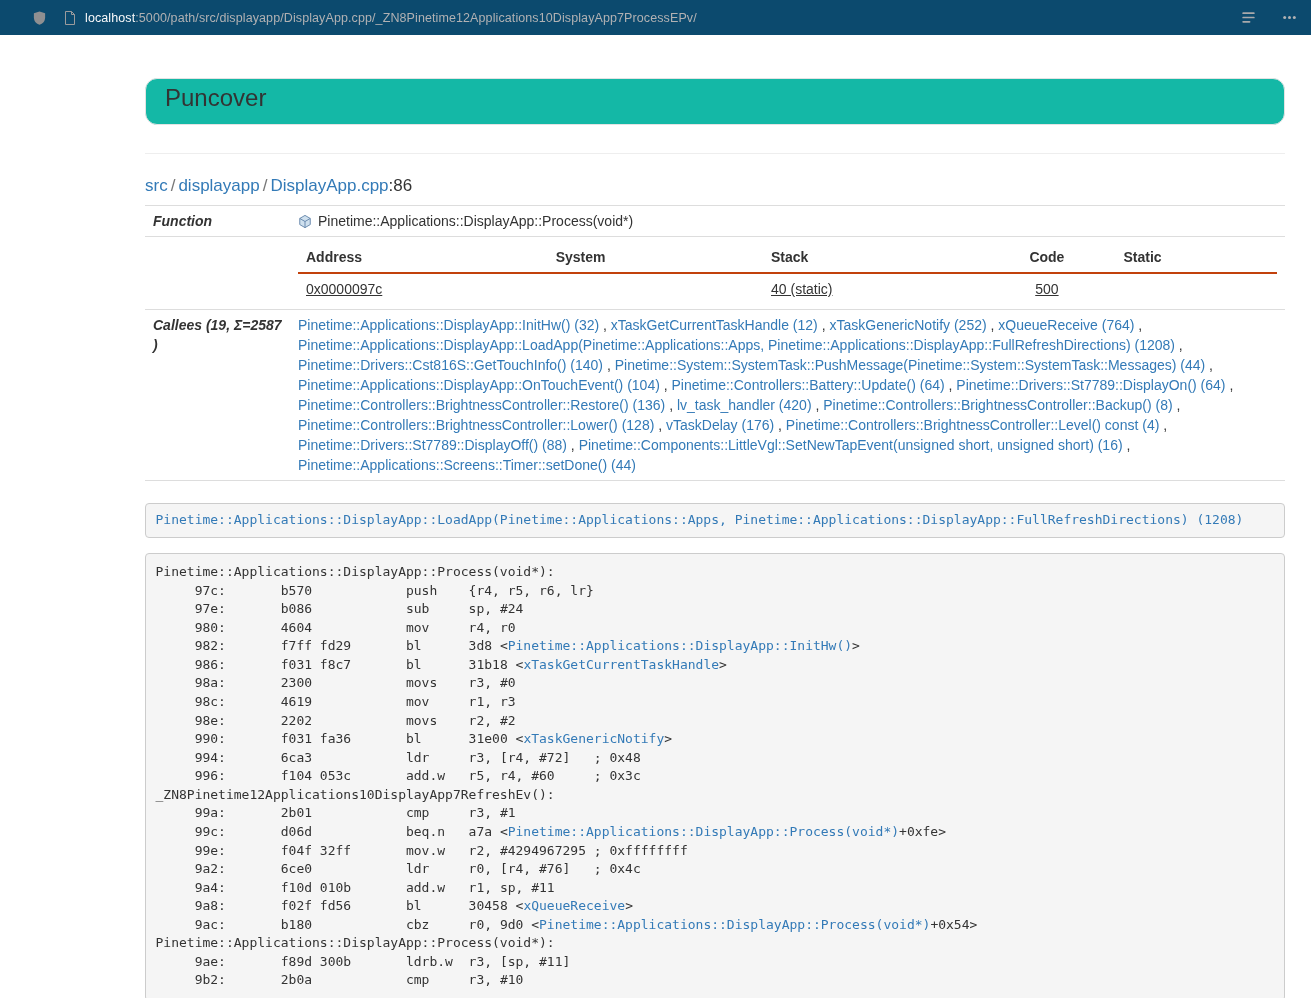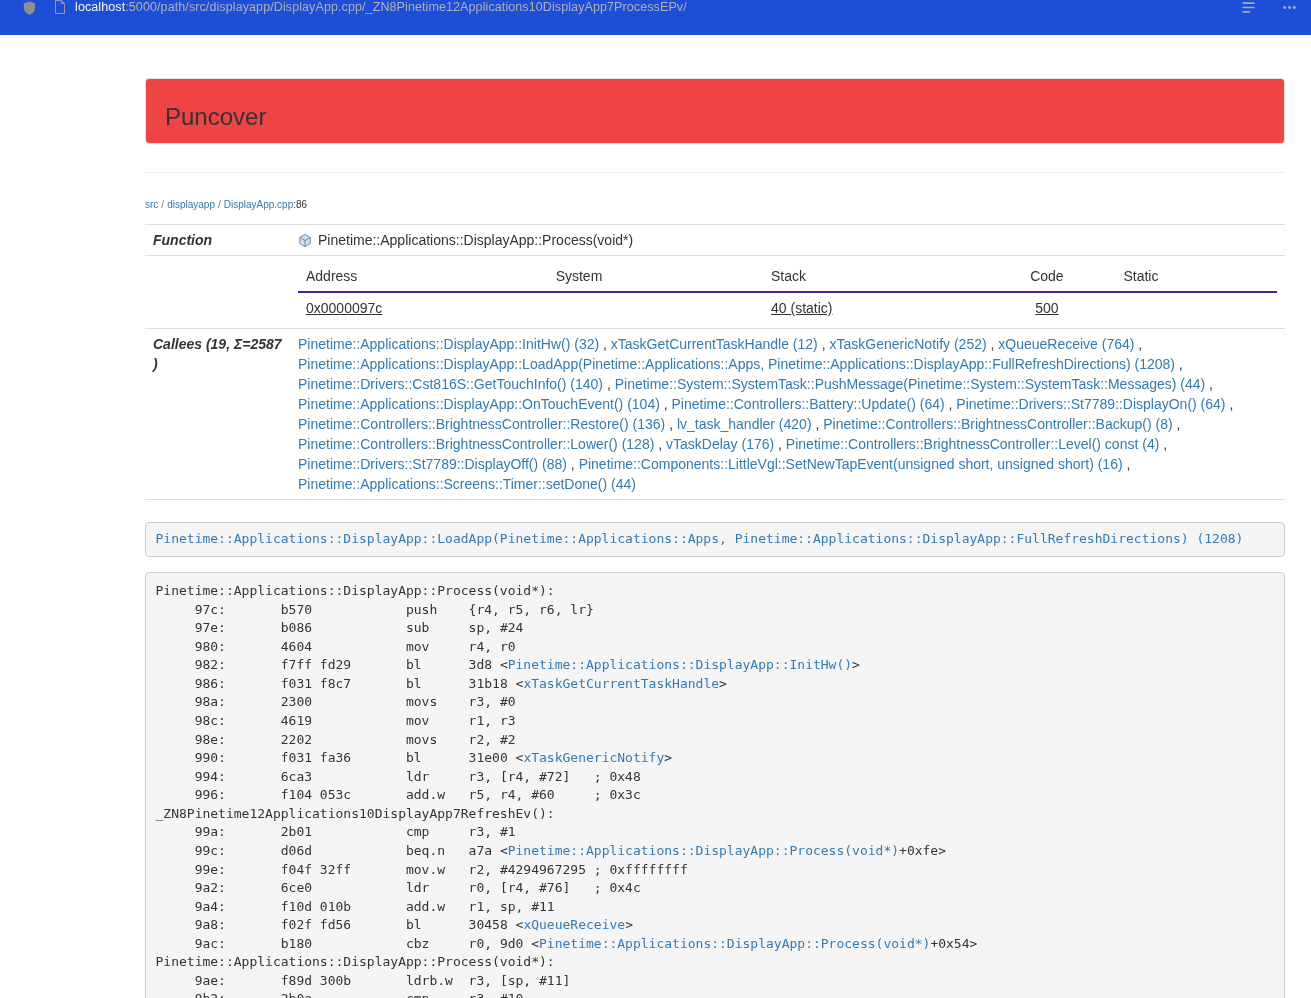--- a/index.html
+++ b/index.html
@@ -1,62 +1,62 @@
 <!DOCTYPE html>
 <html><head>
 <meta charset="utf-8">
 <style>
   * { box-sizing: border-box; }
   html, body { margin: 0; padding: 0; background: #fff; }
   body { font-family: "Liberation Sans", sans-serif; color: #333; font-size: 14px; }
 
   
   .topbar {
-    width: 100%; height: 35px; background: #1d4ed8;
-    display: flex; align-items: flex-start;
-    padding: 0 14px 0 22px;
+    width: 100%; height: 35px; background: #0c4a6e;
+    display: flex; align-items: center;
+    padding: 0 14px 0 32px;
   }
   .tb-icon { display: inline-flex; align-items: center; justify-content: center; }
   .tb-icon + .tb-icon { margin-left: 0; }
   .tb-shield { margin-right: 17px; }
   .tb-page { margin-right: 9px; }
   .url-text { font-size: 12.5px; color: #b1b1b3; white-space: nowrap; letter-spacing: 0.1px; }
   .url-host { color: #f9f9fa; }
   .tb-right { margin-left: auto; display: flex; align-items: center; gap: 26px; }
 
   
   .container { width: 1140px; margin-left: 145px; }
 
   .well {
-    margin-top: 43px; background: #ef4444;
-    border: 1px solid #e3e3e3; border-radius: 4px;
-    padding: 25px 19px 13px;
+    margin-top: 43px; background: #14b8a6;
+    border: 1px solid #e3e3e3; border-radius: 12px;
+    padding: 6px 19px 13px;
   }
   .well h1 { margin: 0; font-size: 24px; font-weight: 400; color: #333; line-height: 26px; }
 
   hr { border: 0; border-top: 1px solid #eee; margin: 28px 0 22px; }
 
   a { color: #337ab7; text-decoration: none; }
 
-  .breadcrumb { font-size: 10px; line-height: 20px; margin: 0 0 9px; }
+  .breadcrumb { font-size: 17px; line-height: 20px; margin: 0 0 9px; }
   .crumb-sep { color: #777; margin: 0 3px; }
 
   
   table.fn { width: 100%; border-collapse: collapse; font-size: 14px; border-bottom: 1px solid #ddd; }
   table.fn > tbody > tr > th,
   table.fn > tbody > tr > td {
     border-top: 1px solid #ddd; padding: 5px 8px;
     text-align: left; vertical-align: top; line-height: 20px;
   }
   table.fn > tbody > tr > th { width: 145px; font-weight: bold; font-style: italic; }
 
   table.inner { width: 100%; border-collapse: collapse; }
   table.inner th {
-    font-weight: normal; padding: 5px 8px; text-align: left;
-    border-bottom: 2px solid #4c1d95; line-height: 20px;
+    font-weight: bold; padding: 5px 8px; text-align: left;
+    border-bottom: 2px solid #c2410c; line-height: 20px;
   }
   table.inner td { padding: 5px 8px; line-height: 20px; text-decoration: underline; }
   table.inner th:nth-child(1), table.inner td:nth-child(1) { width: 25.5%; }
   table.inner th:nth-child(2), table.inner td:nth-child(2) { width: 22%; }
   table.inner th:nth-child(3), table.inner td:nth-child(3) { width: 22%; }
   table.inner th:nth-child(4), table.inner td:nth-child(4) { width: 14%; text-align: center; }
   table.inner th:nth-child(5), table.inner td:nth-child(5) { width: 16.5%; }
 
   .fn-icon { display: inline-block; vertical-align: text-bottom; margin-right: 6px; line-height: 0; }
   .callees-cell { line-height: 20px; }

